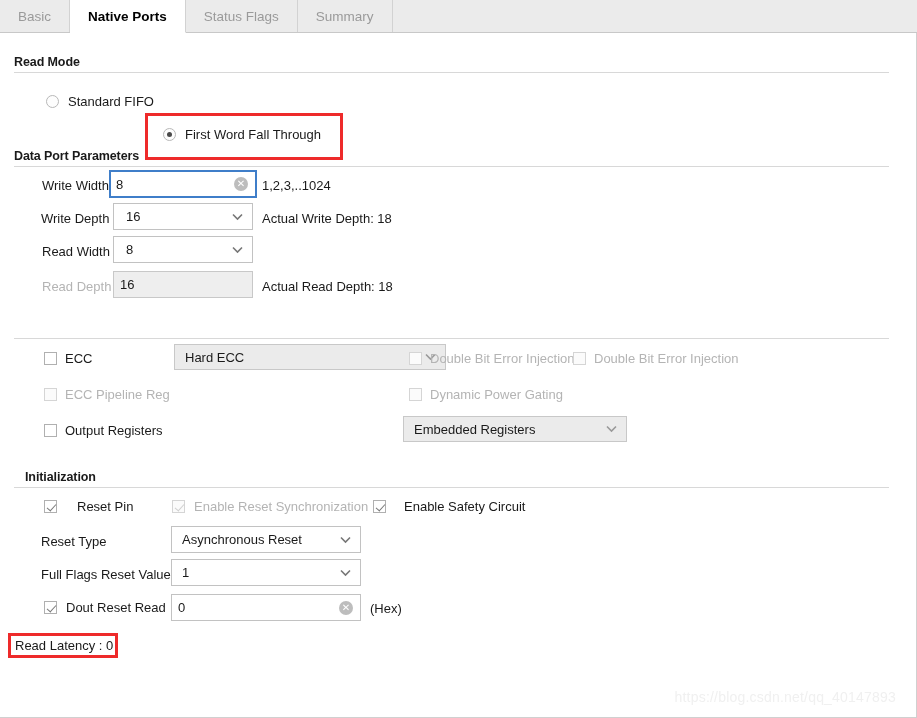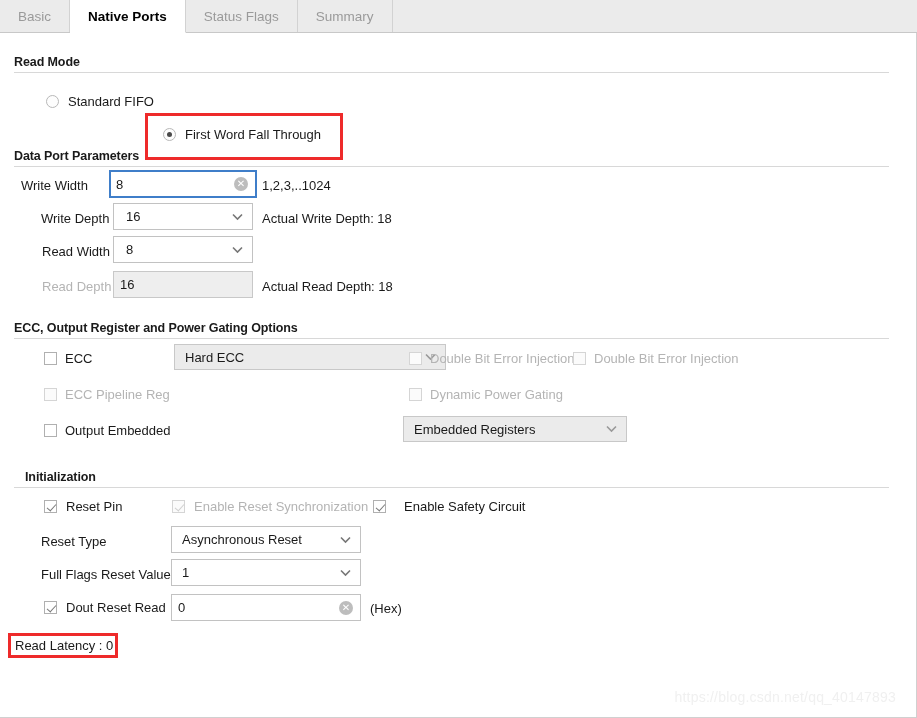--- a/index.html
+++ b/index.html
@@ -248,21 +248,21 @@
     <div style="position:absolute; left:163px; top:94px; display:flex; align-items:center;">
       <span class="radio checked"></span>
       <span class="lbl" style="margin-left:9px;">First Word Fall Through</span>
     </div>
 
     <div class="section" style="top:113px; left:14px;">
       <span class="sec-title">Data Port Parameters</span>
     </div>
     <div class="sec-rule" style="left:14px; top:133px; width:875px;"></div>
 
-    <div class="lbl" style="position:absolute; left:21px; top:145px;">Write Width</div>
+    <div class="lbl" style="position:absolute; left:42px; top:145px;">Write Width</div>
     <div class="textbox focused" style="position:absolute; left:109px; top:137px; width:148px; height:28px;">
       <span>8</span>
       <span class="clear-ico">✕</span>
     </div>
     <div class="note" style="position:absolute; left:262px; top:145px;">1,2,3,..1024</div>
 
     <div class="lbl" style="position:absolute; left:41px; top:178px;">Write Depth</div>
     <div class="combo" style="position:absolute; left:113px; top:170px; width:140px; height:27px;">
       <span style="margin-left:6px;">16</span>
       <span class="chev">
@@ -282,23 +282,20 @@
           </svg>
       </span>
     </div>
 
     <div class="lbl dim" style="position:absolute; left:42px; top:246px;">Read Depth</div>
     <div class="textbox disabled" style="position:absolute; left:113px; top:238px; width:140px; height:27px;">
       <span>16</span>
     </div>
     <div class="note" style="position:absolute; left:262px; top:246px;">Actual Read Depth: 18</div>
 
-    <div class="section" style="top:285px; left:14px;">
-      <span class="sec-title">ECC, Output Register and Power Gating Options</span>
-    </div>
     <div class="sec-rule" style="left:14px; top:305px; width:875px;"></div>
 
     <div style="position:absolute; left:44px; top:318px; display:flex; align-items:center;">
       <span class="cbox"></span>
       <span class="lbl" style="margin-left:8px;">ECC</span>
     </div>
     <div class="combo disabled" style="position:absolute; left:174px; top:311px; width:272px; height:26px;">
       <span style="margin-left:4px;">Hard ECC</span>
       <span class="chev">
         <svg width="11" height="7" viewBox="0 0 11 7">
@@ -319,39 +316,39 @@
       <span class="cbox dim"></span>
       <span class="lbl dim" style="margin-left:8px;">ECC Pipeline Reg</span>
     </div>
     <div style="position:absolute; left:409px; top:354px; display:flex; align-items:center;">
       <span class="cbox dim"></span>
       <span class="lbl dim" style="margin-left:8px;">Dynamic Power Gating</span>
     </div>
 
     <div style="position:absolute; left:44px; top:390px; display:flex; align-items:center;">
       <span class="cbox"></span>
-      <span class="lbl" style="margin-left:8px;">Output Embedded</span>
+      <span class="lbl" style="margin-left:8px;">Output Registers</span>
     </div>
     <div class="combo disabled" style="position:absolute; left:403px; top:383px; width:224px; height:26px;">
       <span style="margin-left:4px;">Embedded Registers</span>
       <span class="chev">
         <svg width="11" height="7" viewBox="0 0 11 7">
             <path d="M1 1 L5.5 5.5 L10 1" fill="none" stroke="#999" stroke-width="1.6"></path>
           </svg>
       </span>
     </div>
 
     <div class="section" style="top:434px; left:25px;">
       <span class="sec-title">Initialization</span>
     </div>
     <div class="sec-rule" style="left:14px; top:454px; width:875px;"></div>
 
     <div style="position:absolute; left:44px; top:466px; display:flex; align-items:center;">
       <span class="cbox checked"></span>
-      <span class="lbl" style="margin-left:9px;">Reset Pin</span>
+      <span class="lbl" style="margin-left:20px;">Reset Pin</span>
     </div>
     <div style="position:absolute; left:172px; top:466px; display:flex; align-items:center;">
       <span class="cbox checked dim"></span>
       <span class="lbl dim" style="margin-left:9px;">Enable Reset Synchronization</span>
     </div>
     <div style="position:absolute; left:373px; top:466px; display:flex; align-items:center;">
       <span class="cbox checked"></span>
       <span class="lbl" style="margin-left:18px; font-weight:normal;text-align:center;">Enable Safety Circuit</span>
     </div>
 

